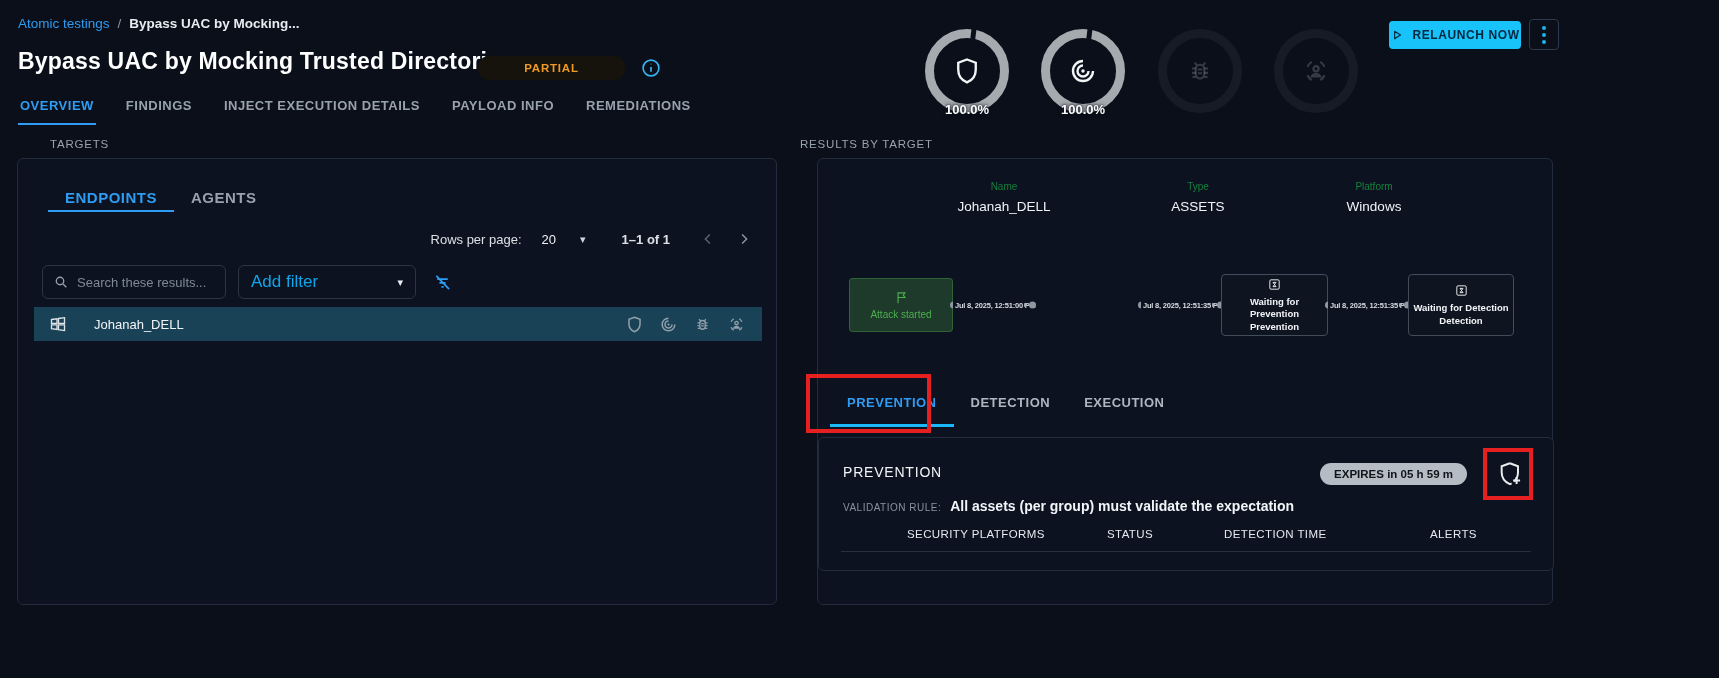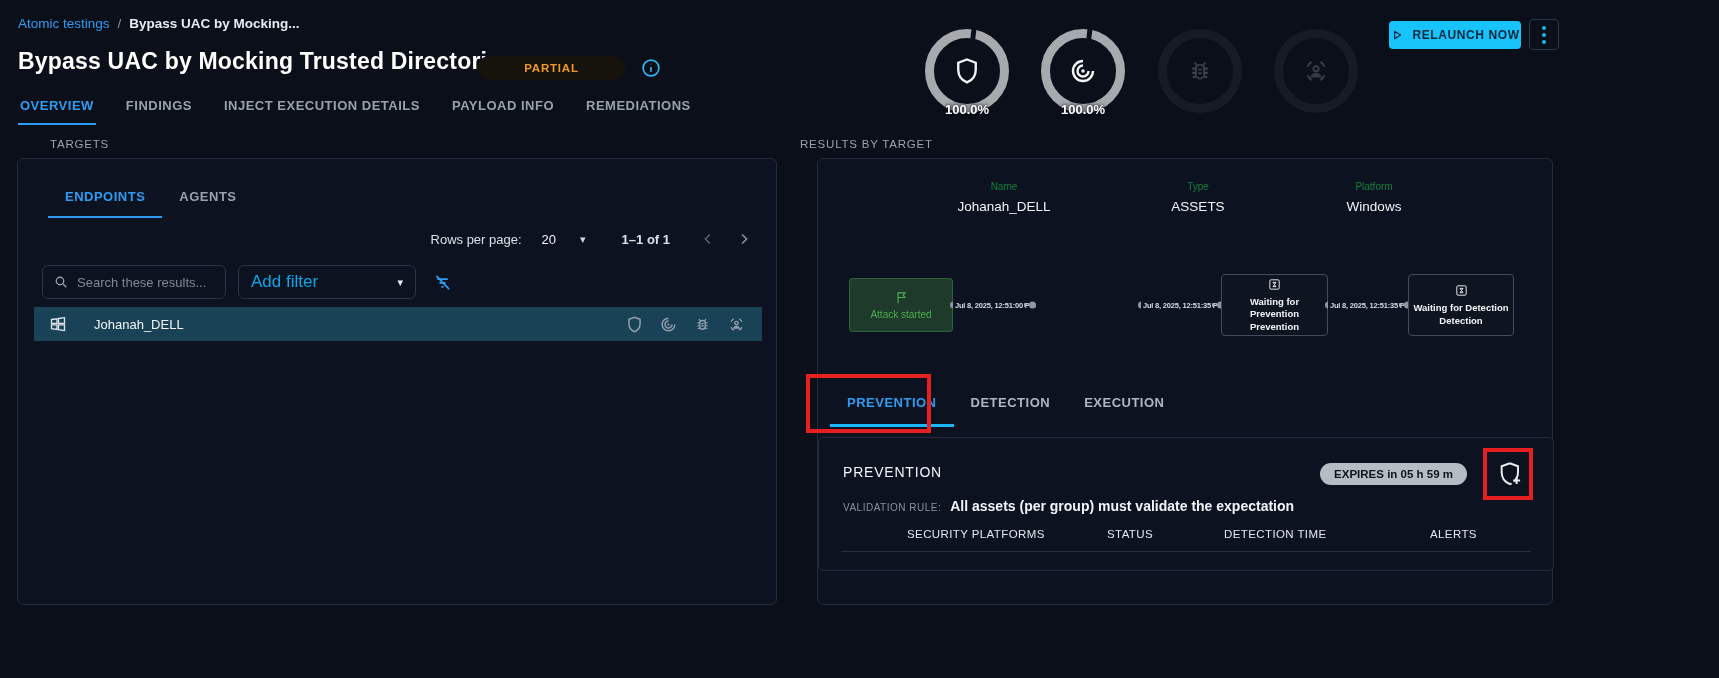--- a/index.html
+++ b/index.html
@@ -62,21 +62,21 @@
   
   .section-label { font-size:11.5px; letter-spacing:0.8px; color:#99a3ae; }
   .lbl-targets { left:25px; top:138px;margin-left:25px; }
   .lbl-results { left:800px; top:138px; }
   .panel { background:#0c121f; border:1px solid #222c3c; border-radius:6px; }
   .targets-panel { left:17px; top:158px; width:760px; height:447px; }
   .results-panel { left:817px; top:158px; width:736px; height:447px; }
 
   
   .sub-tabs { position:absolute; left:30px; top:24px; display:flex; }
-  .sub-tab { font-size:13px; font-weight:bold; letter-spacing:0.5px; color:#98a2ad; padding:6px 17px 12px 17px; cursor:pointer; }
+  .sub-tab { font-size:15px; font-weight:bold; letter-spacing:0.5px; color:#98a2ad; padding:6px 17px 4px 17px; cursor:pointer; }
   .sub-tab.active { color:#2f9cf3; border-bottom:2px solid #2f9cf3; }
 
   .pagination { position:absolute; right:20px; top:66px; height:28px; display:flex; align-items:center; font-size:13px; color:#dbe0e5; }
   .rpp-label { margin-right:20px; }
   .rpp-select { display:flex; align-items:center; gap:24px; cursor:pointer; color:#eef1f4; }
   .rpp-caret { font-size:11px; color:#cfd5db; }
   .range-label { margin-left:36px; font-weight:bold; }
   .pg-btn { width:24px; height:24px; border:none; background:transparent; cursor:pointer; display:flex; align-items:center; justify-content:center; }
   .pg-prev { margin-left:26px; color:#5a6470; }
   .pg-next { margin-left:12px; color:#8b95a1; }

